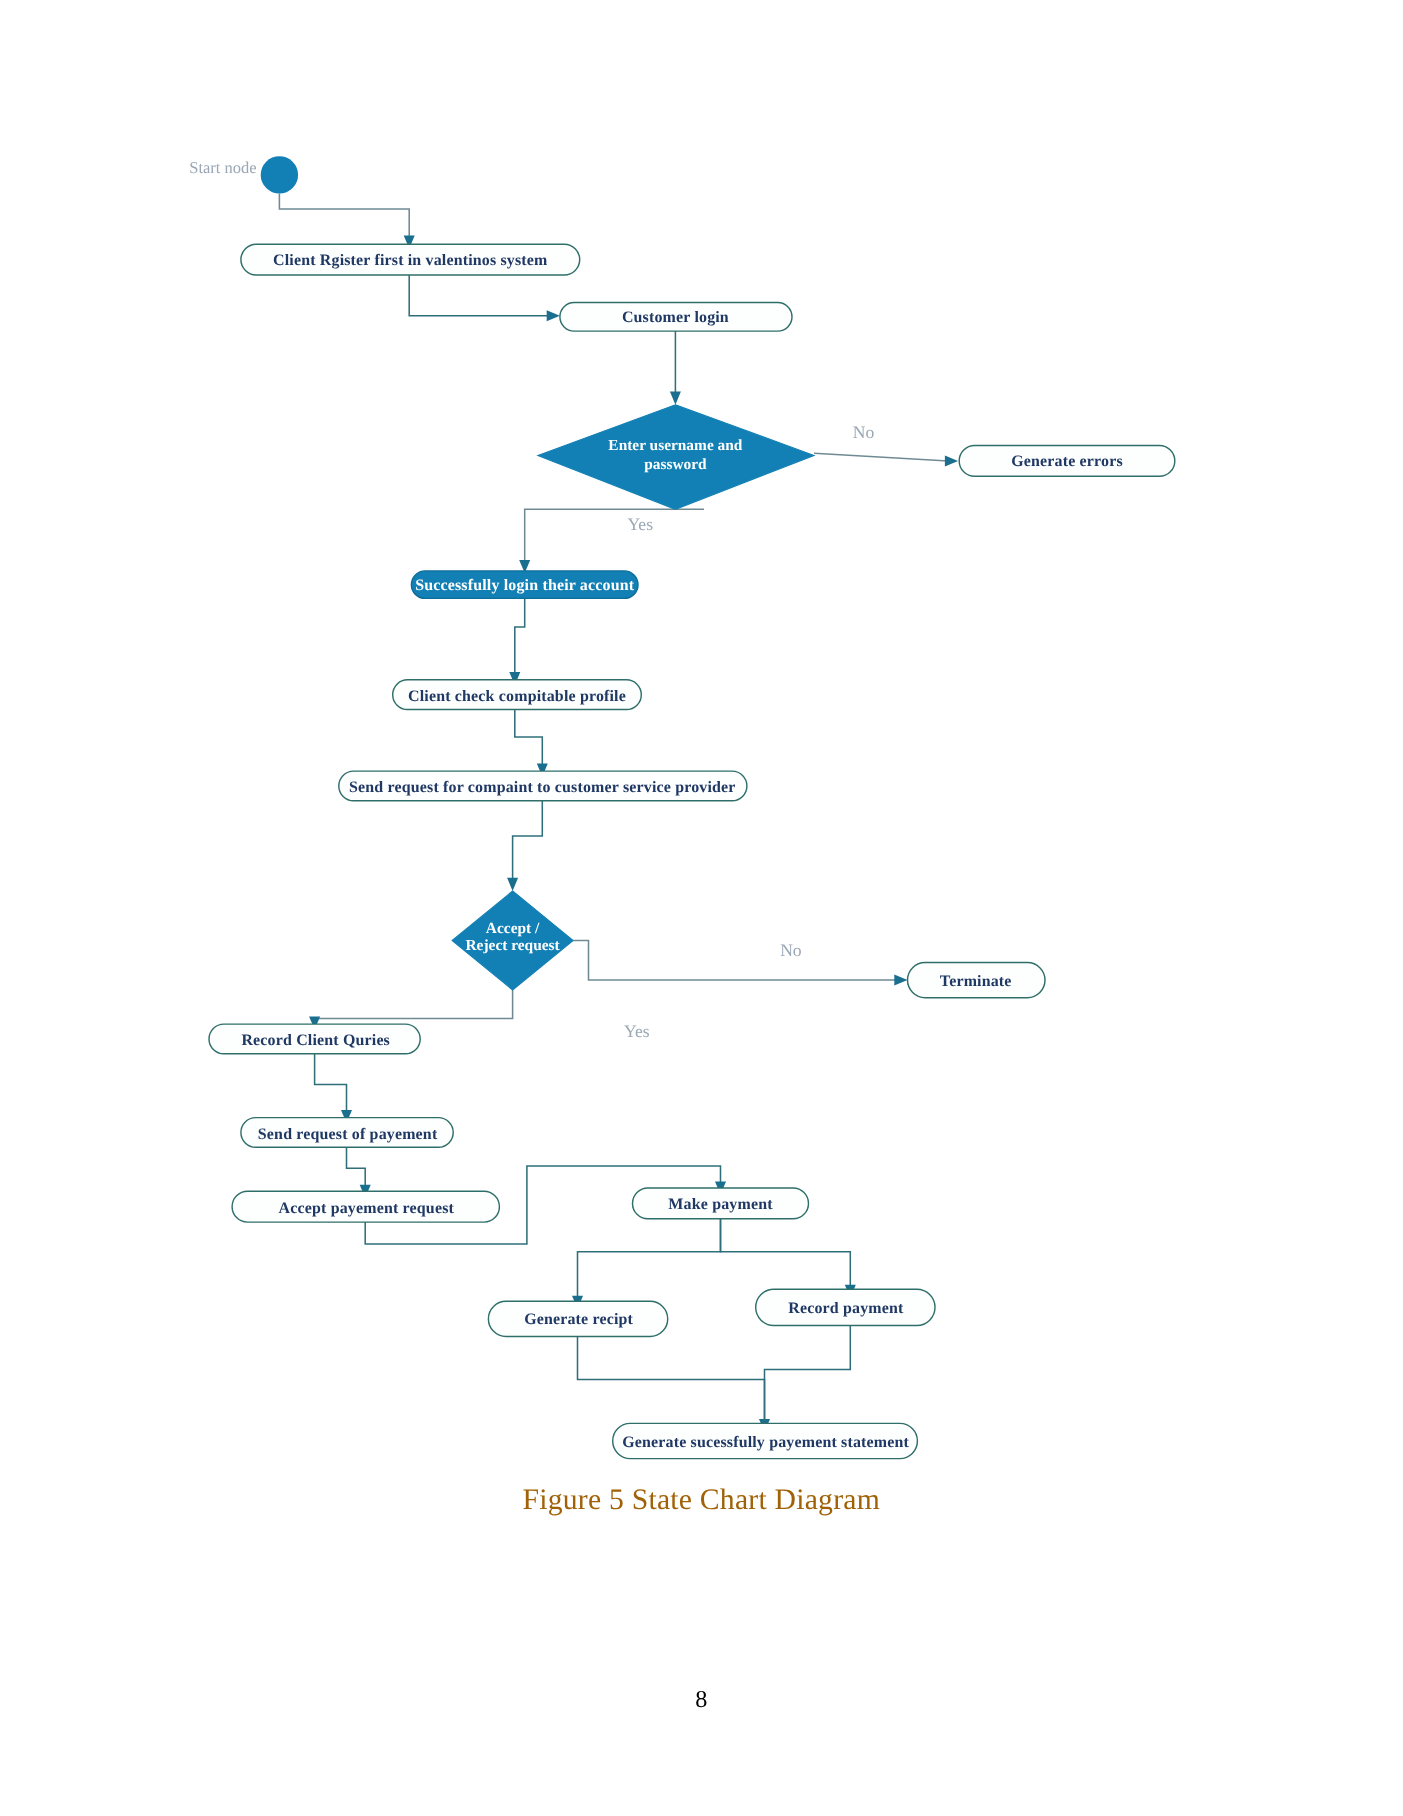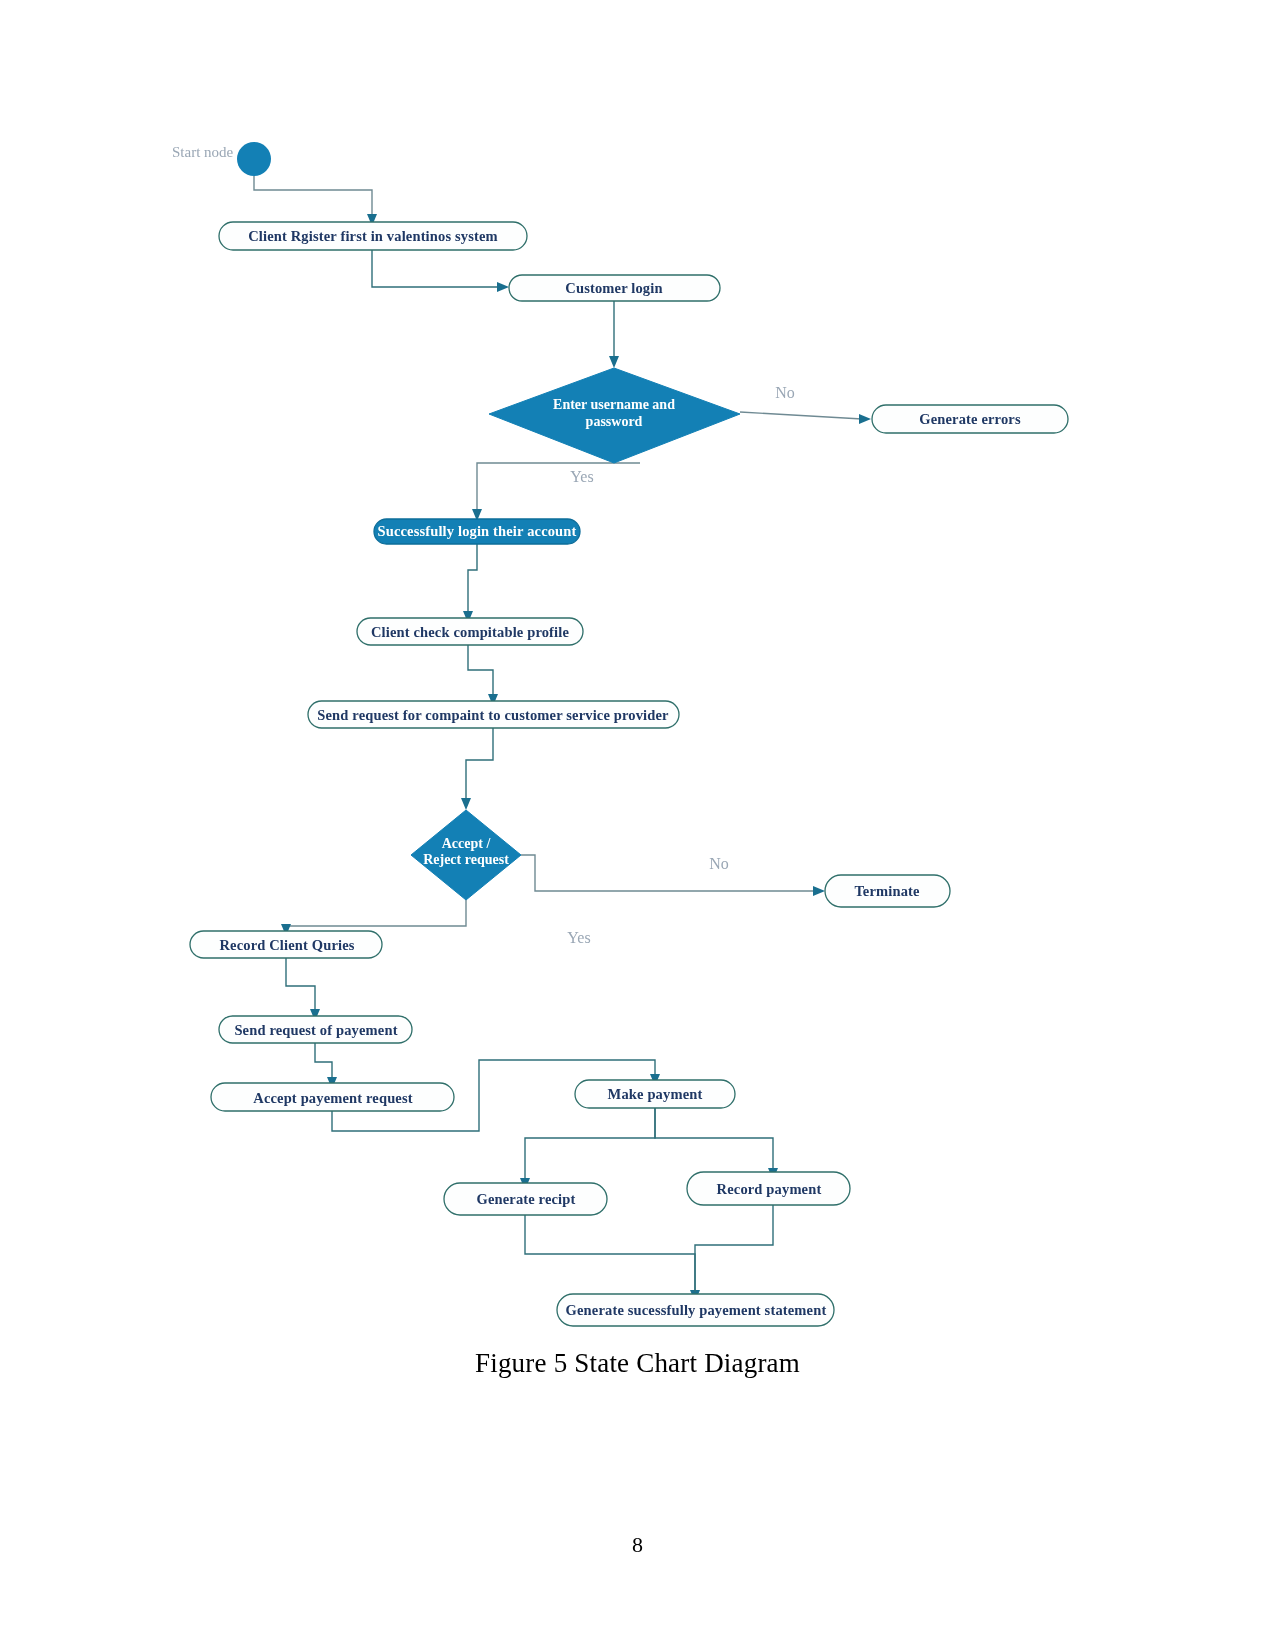--- a/index.html
+++ b/index.html
@@ -28,21 +28,21 @@
     height: 1400px;
   }
   .caption {
     position: absolute;
     left: 0;
     top: 1348px;
     width: 1275px;
     text-align: center;
     font-family: "Liberation Serif", serif;
     font-size: 27px;
-    color: #000000;
+    color: #a16207;
     letter-spacing: 0.2px;
   }
   .pagenum {
     position: absolute;
     left: 0;
     top: 1532px;
     width: 1275px;
     text-align: center;
     font-family: "Liberation Serif", serif;
     font-size: 22px;

